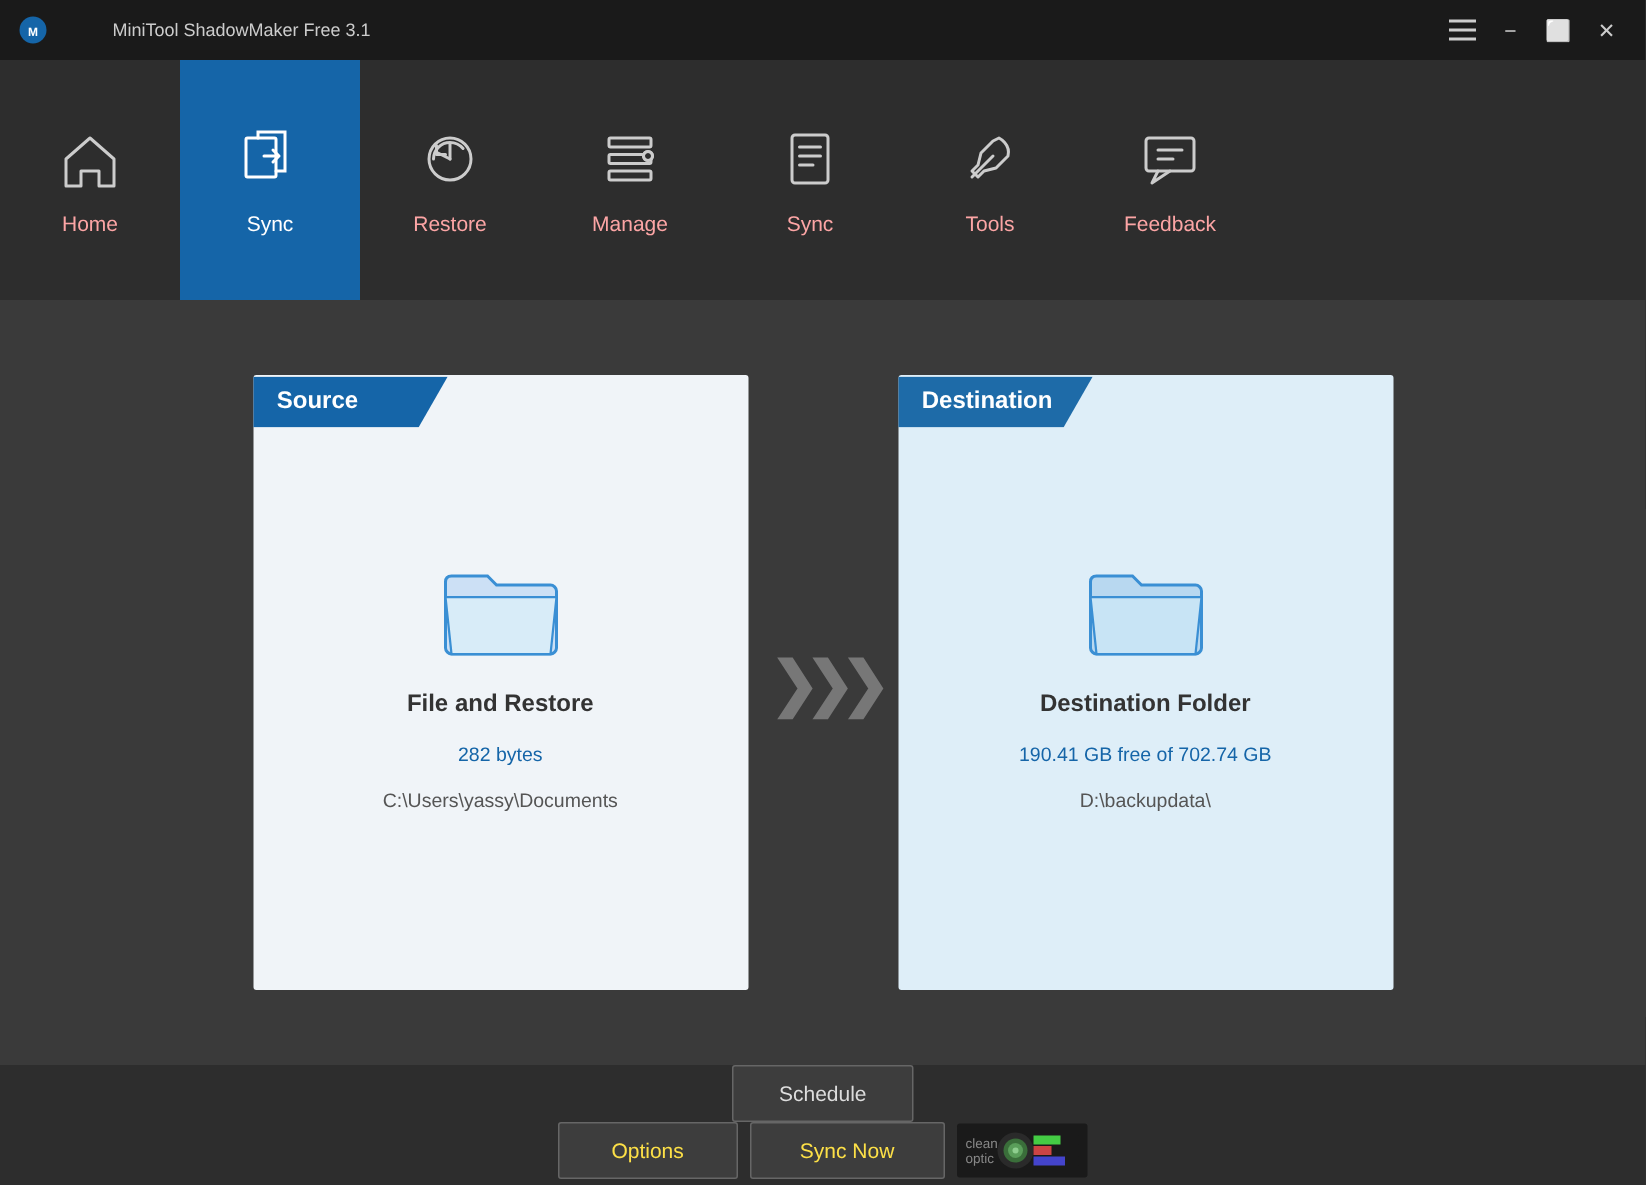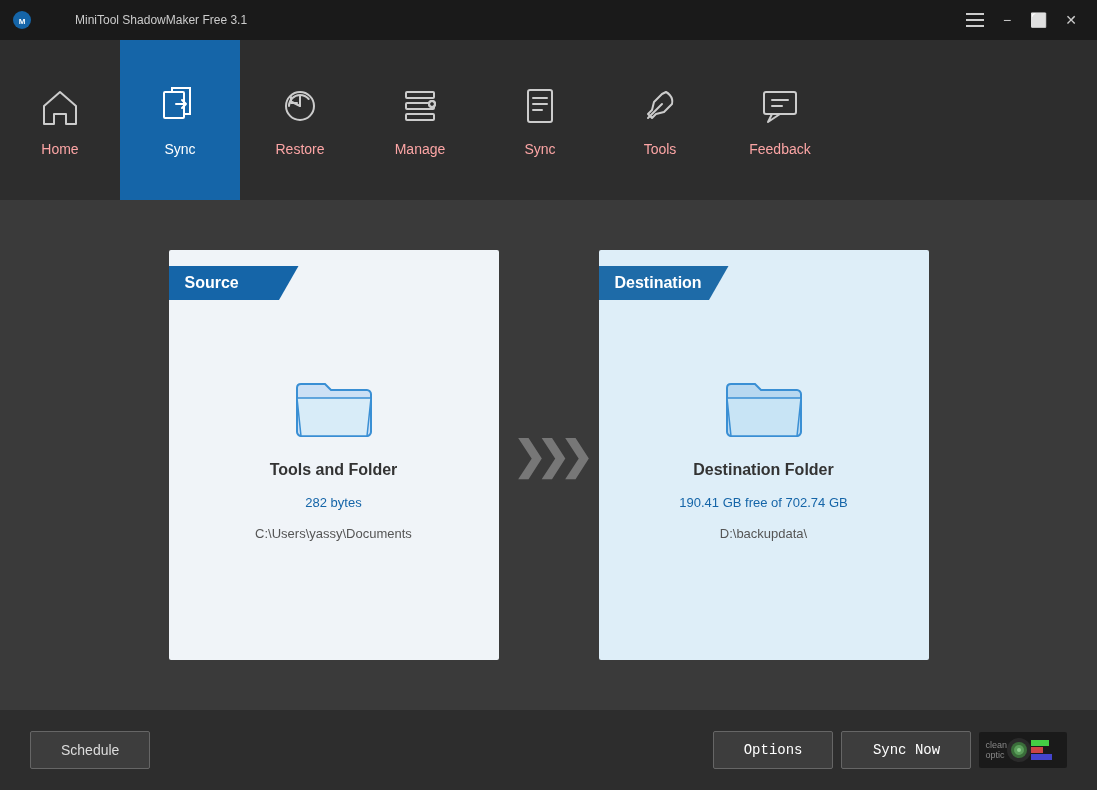--- a/index.html
+++ b/index.html
@@ -113,21 +113,21 @@
       display: flex;
       flex-direction: column;
       align-items: center;
       justify-content: center;
       gap: 16px;
       cursor: pointer;
     }
 
     .card-header {
       position: absolute;
-      top: 16px;
+      top: 1px;
       left: 0;
       background: #1565a8;
       color: white;
       font-size: 16px;
       font-weight: 600;
       padding: 8px 20px 8px 16px;
       clip-path: polygon(0 0, 100% 0, 85% 100%, 0 100%);
       min-width: 130px;
     }
 
@@ -164,38 +164,37 @@
       width: 100px;
       flex-shrink: 0;
     }
 
     
     .bottom-bar {
       background: #2d2d2d;
       height: 80px;
       display: flex;
       align-items: center;
-      justify-content: space-between;
       padding: 0 30px;
+      flex-direction: column;
     }
     .btn {
       padding: 10px 30px;
       font-size: 14px;
       cursor: pointer;
       border-radius: 2px;
       border: 1px solid #666;
       background: #3d3d3d;
       color: #ddd;
       min-width: 120px;
     }
     .btn-primary {
       background: #3d3d3d;
-      color: #ffffff;
+      color: #fde047;
       border: 1px solid #666;
-      font-family: Liberation Mono, monospace;
     }
     .btn-sync {
       min-width: 130px;
       padding-left: 30px;
     }
     .bottom-right {
       display: flex;
       gap: 8px;
       align-items: center;
     }
@@ -345,21 +344,21 @@
 </div>
 
 <div class="main-content">
 
   <div class="sync-card source-card">
     <div class="card-header">Source</div>
     <svg class="folder-icon-svg" viewBox="0 0 90 75" fill="none">
       <path d="M8 18 C8 15 10 14 12 14 L36 14 L42 20 L78 20 C80 20 82 22 82 24 L82 62 C82 64 80 66 78 66 L12 66 C10 66 8 64 8 62 Z" fill="#cce0f5" stroke="#3a8fd4" stroke-width="2"></path>
       <path d="M8 28 L82 28 L78 66 L12 66 Z" fill="#d8ecf8" stroke="#3a8fd4" stroke-width="1.5"></path>
     </svg>
-    <div class="card-title">Tools and Folder</div>
+    <div class="card-title">File and Restore</div>
     <div class="card-subtitle">282 bytes</div>
     <div class="card-path">C:\Users\yassy\Documents</div>
   </div>
 
   <div class="sync-arrow">
     <span style="color:#777;font-size:40px;letter-spacing:-10px;font-weight:900;">❯❯❯</span>
   </div>
 
   <div class="sync-card destination-card" style="background:#deeef8;">
     <div class="card-header">Destination</div>

